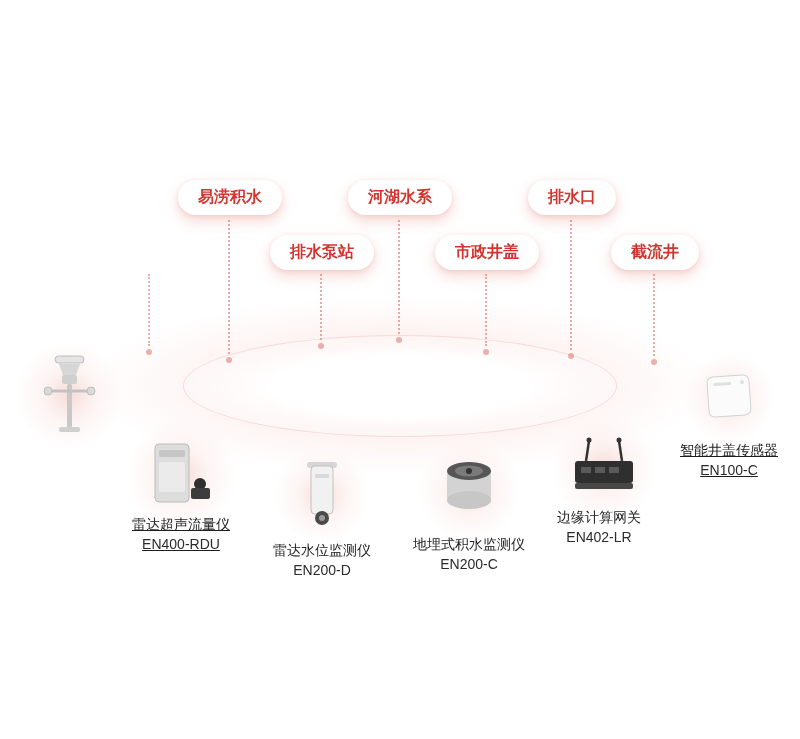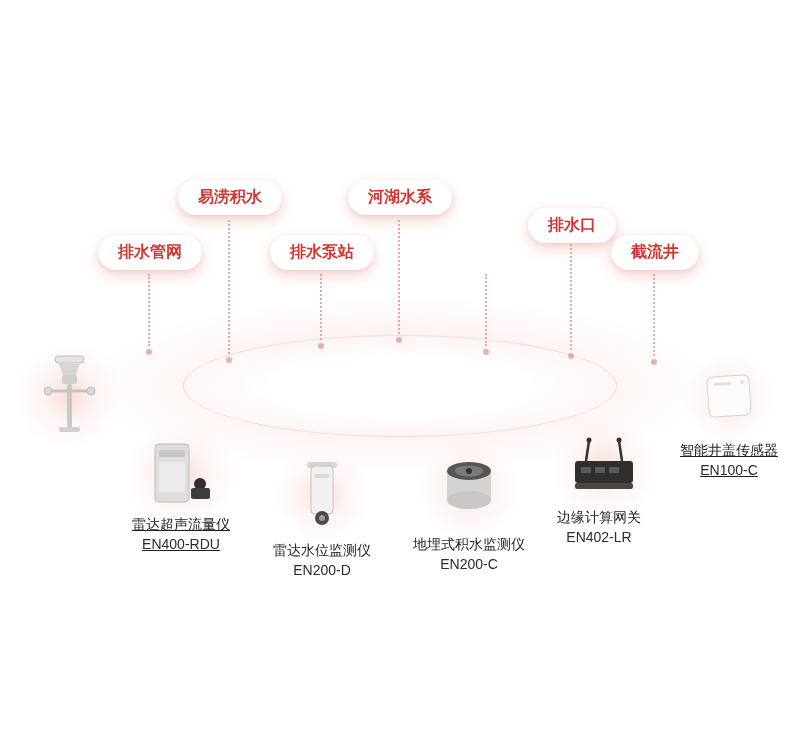--- a/index.html
+++ b/index.html
@@ -18,21 +18,21 @@
     border:1px solid rgba(243,211,206,0.75);}
   .system-title{position:absolute;left:400px;top:373px;transform:translateX(-50%);
     color:var(--red);font-size:21px;font-weight:700;letter-spacing:1px;white-space:nowrap;}
 
   
   .tag{position:absolute;transform:translateX(-50%);padding:7px 20px;background:#ffffff;border-radius:20px;
     box-shadow:0 6px 14px rgba(219,110,100,0.28),0 1px 4px rgba(219,110,100,0.18);
     color:var(--red);font-weight:700;font-size:16px;white-space:nowrap;}
   .tag-1{left:230px;top:180px;}
   .tag-2{left:400px;top:180px;}
-  .tag-3{left:572px;top:180px;margin-top:28px;}
+  .tag-3{left:572px;top:180px;}
   .tag-4{left:150px;top:235px;}
   .tag-5{left:322px;top:235px;}
   .tag-6{left:487px;top:235px;}
   .tag-7{left:655px;top:235px;}
 
   
   .dline{position:absolute;width:0;border-left:2px dotted var(--line);}
   .dline::after{content:"";position:absolute;bottom:-9px;left:-4px;width:6px;height:6px;border-radius:50%;
     background:rgba(214,104,96,0.5);}
   .dline-1{left:228px;top:220px;height:134px;}
@@ -85,22 +85,22 @@
   <div class="dline dline-2"></div>
   <div class="dline dline-3"></div>
   <div class="dline dline-4"></div>
   <div class="dline dline-5"></div>
   <div class="dline dline-6"></div>
   <div class="dline dline-7"></div>
 
   <div class="tag tag-1">易涝积水</div>
   <div class="tag tag-2">河湖水系</div>
   <div class="tag tag-3">排水口</div>
-  <div class="tag tag-4">排水管网</div>
   <div class="tag tag-5">排水泵站</div>
+  <div class="tag tag-6">市政井盖</div>
   <div class="tag tag-7">截流井</div>
 
 
   <div class="blob blob-1"></div>
   <div class="blob blob-2"></div>
   <div class="blob blob-3"></div>
   <div class="blob blob-4"></div>
   <div class="blob blob-5"></div>
   <div class="blob blob-6"></div>
 

